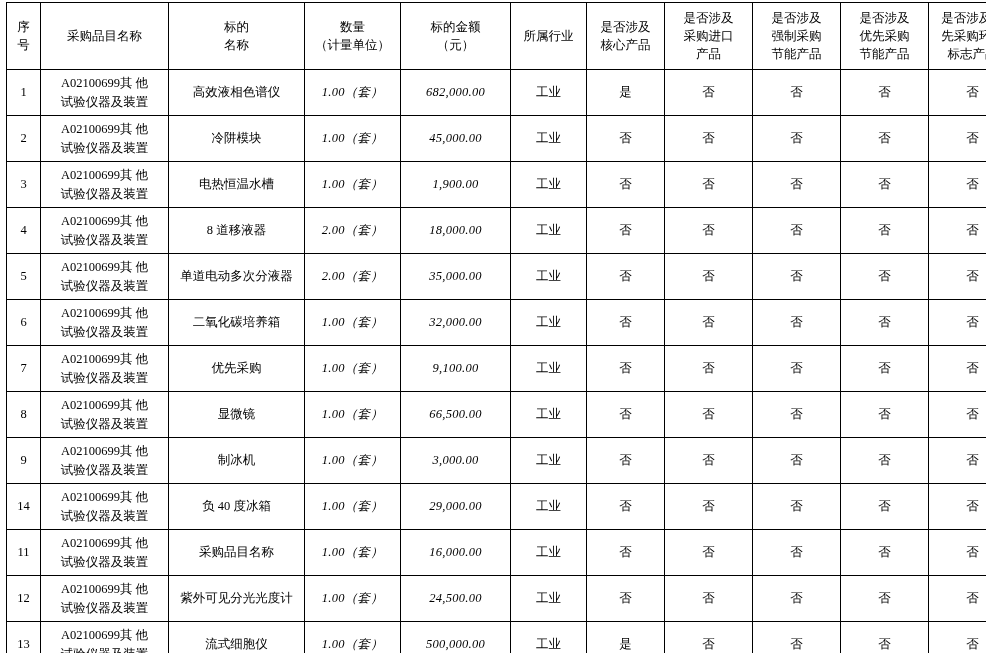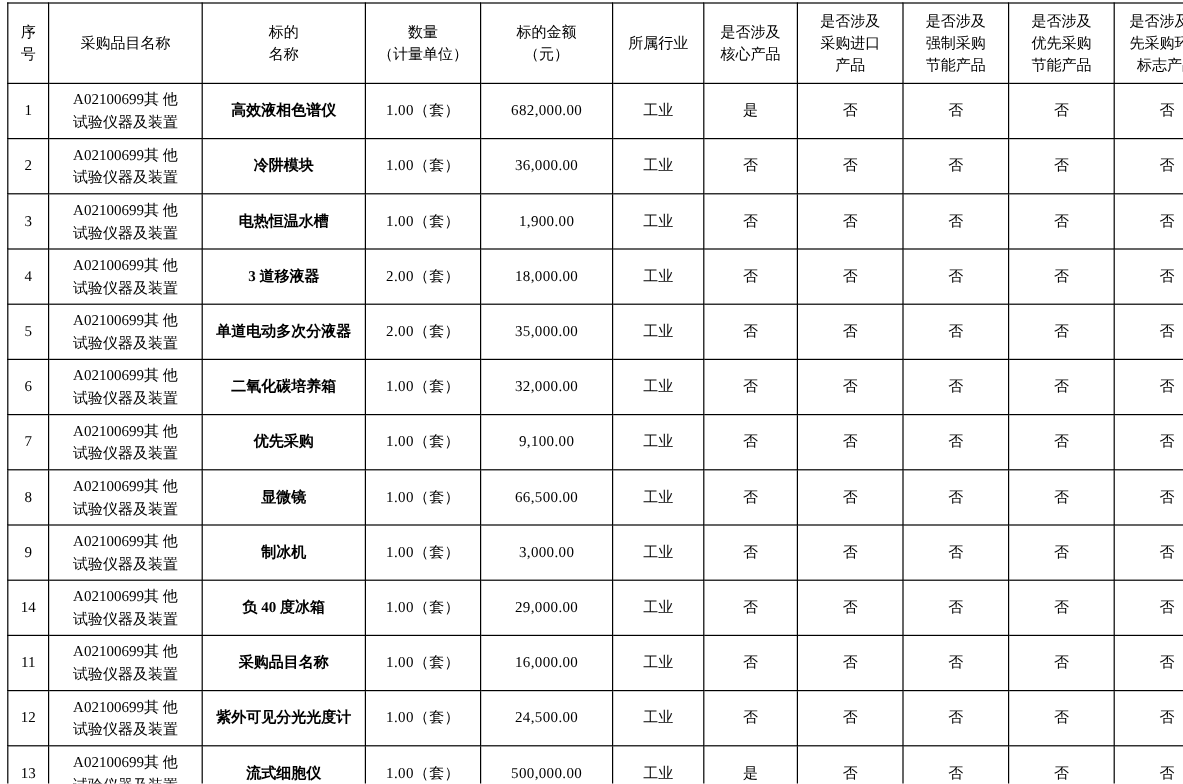--- a/index.html
+++ b/index.html
@@ -67,25 +67,25 @@
   }
   td.cat .catline.spread {
     display: flex;
     justify-content: center;
   }
   td.target {
     text-align: left;
     padding-left: 7px;
     padding-right: 4px;
     line-height: 1.5;
-    font-weight: bold;
   }
   td.qty, td.amount {
     font-family: "Liberation Serif", "DejaVu Serif", serif;
     letter-spacing: 0.3px;
+    font-style: italic;
   }
   td.amount { text-align: center; margin-left: 20px; }
   tbody tr { height: 46px; }
 
   .hdr-line { display: block; }
 </style>
 </head>
 <body>
 
 <div class="sheet">
@@ -177,21 +177,21 @@
           <td>2</td>
           <td class="cat">
             <span class="catline spread">
               <span>A02100699</span>
               <span>其 他</span>
             </span>
             <span class="catline">试验仪器及装置</span>
           </td>
           <td class="target">冷阱模块</td>
           <td class="qty">1.00（套）</td>
-          <td class="amount">36,000.00</td>
+          <td class="amount">45,000.00</td>
           <td>工业</td>
           <td>否</td>
           <td>否</td>
           <td>否</td>
           <td>否</td>
           <td>否</td>
         </tr>
         <tr>
           <td>3</td>
           <td class="cat">
@@ -213,21 +213,21 @@
         </tr>
         <tr>
           <td>4</td>
           <td class="cat">
             <span class="catline spread">
               <span>A02100699</span>
               <span>其 他</span>
             </span>
             <span class="catline">试验仪器及装置</span>
           </td>
-          <td class="target">3 道移液器</td>
+          <td class="target">8 道移液器</td>
           <td class="qty">2.00（套）</td>
           <td class="amount">18,000.00</td>
           <td>工业</td>
           <td>否</td>
           <td>否</td>
           <td>否</td>
           <td>否</td>
           <td>否</td>
         </tr>
         <tr>

